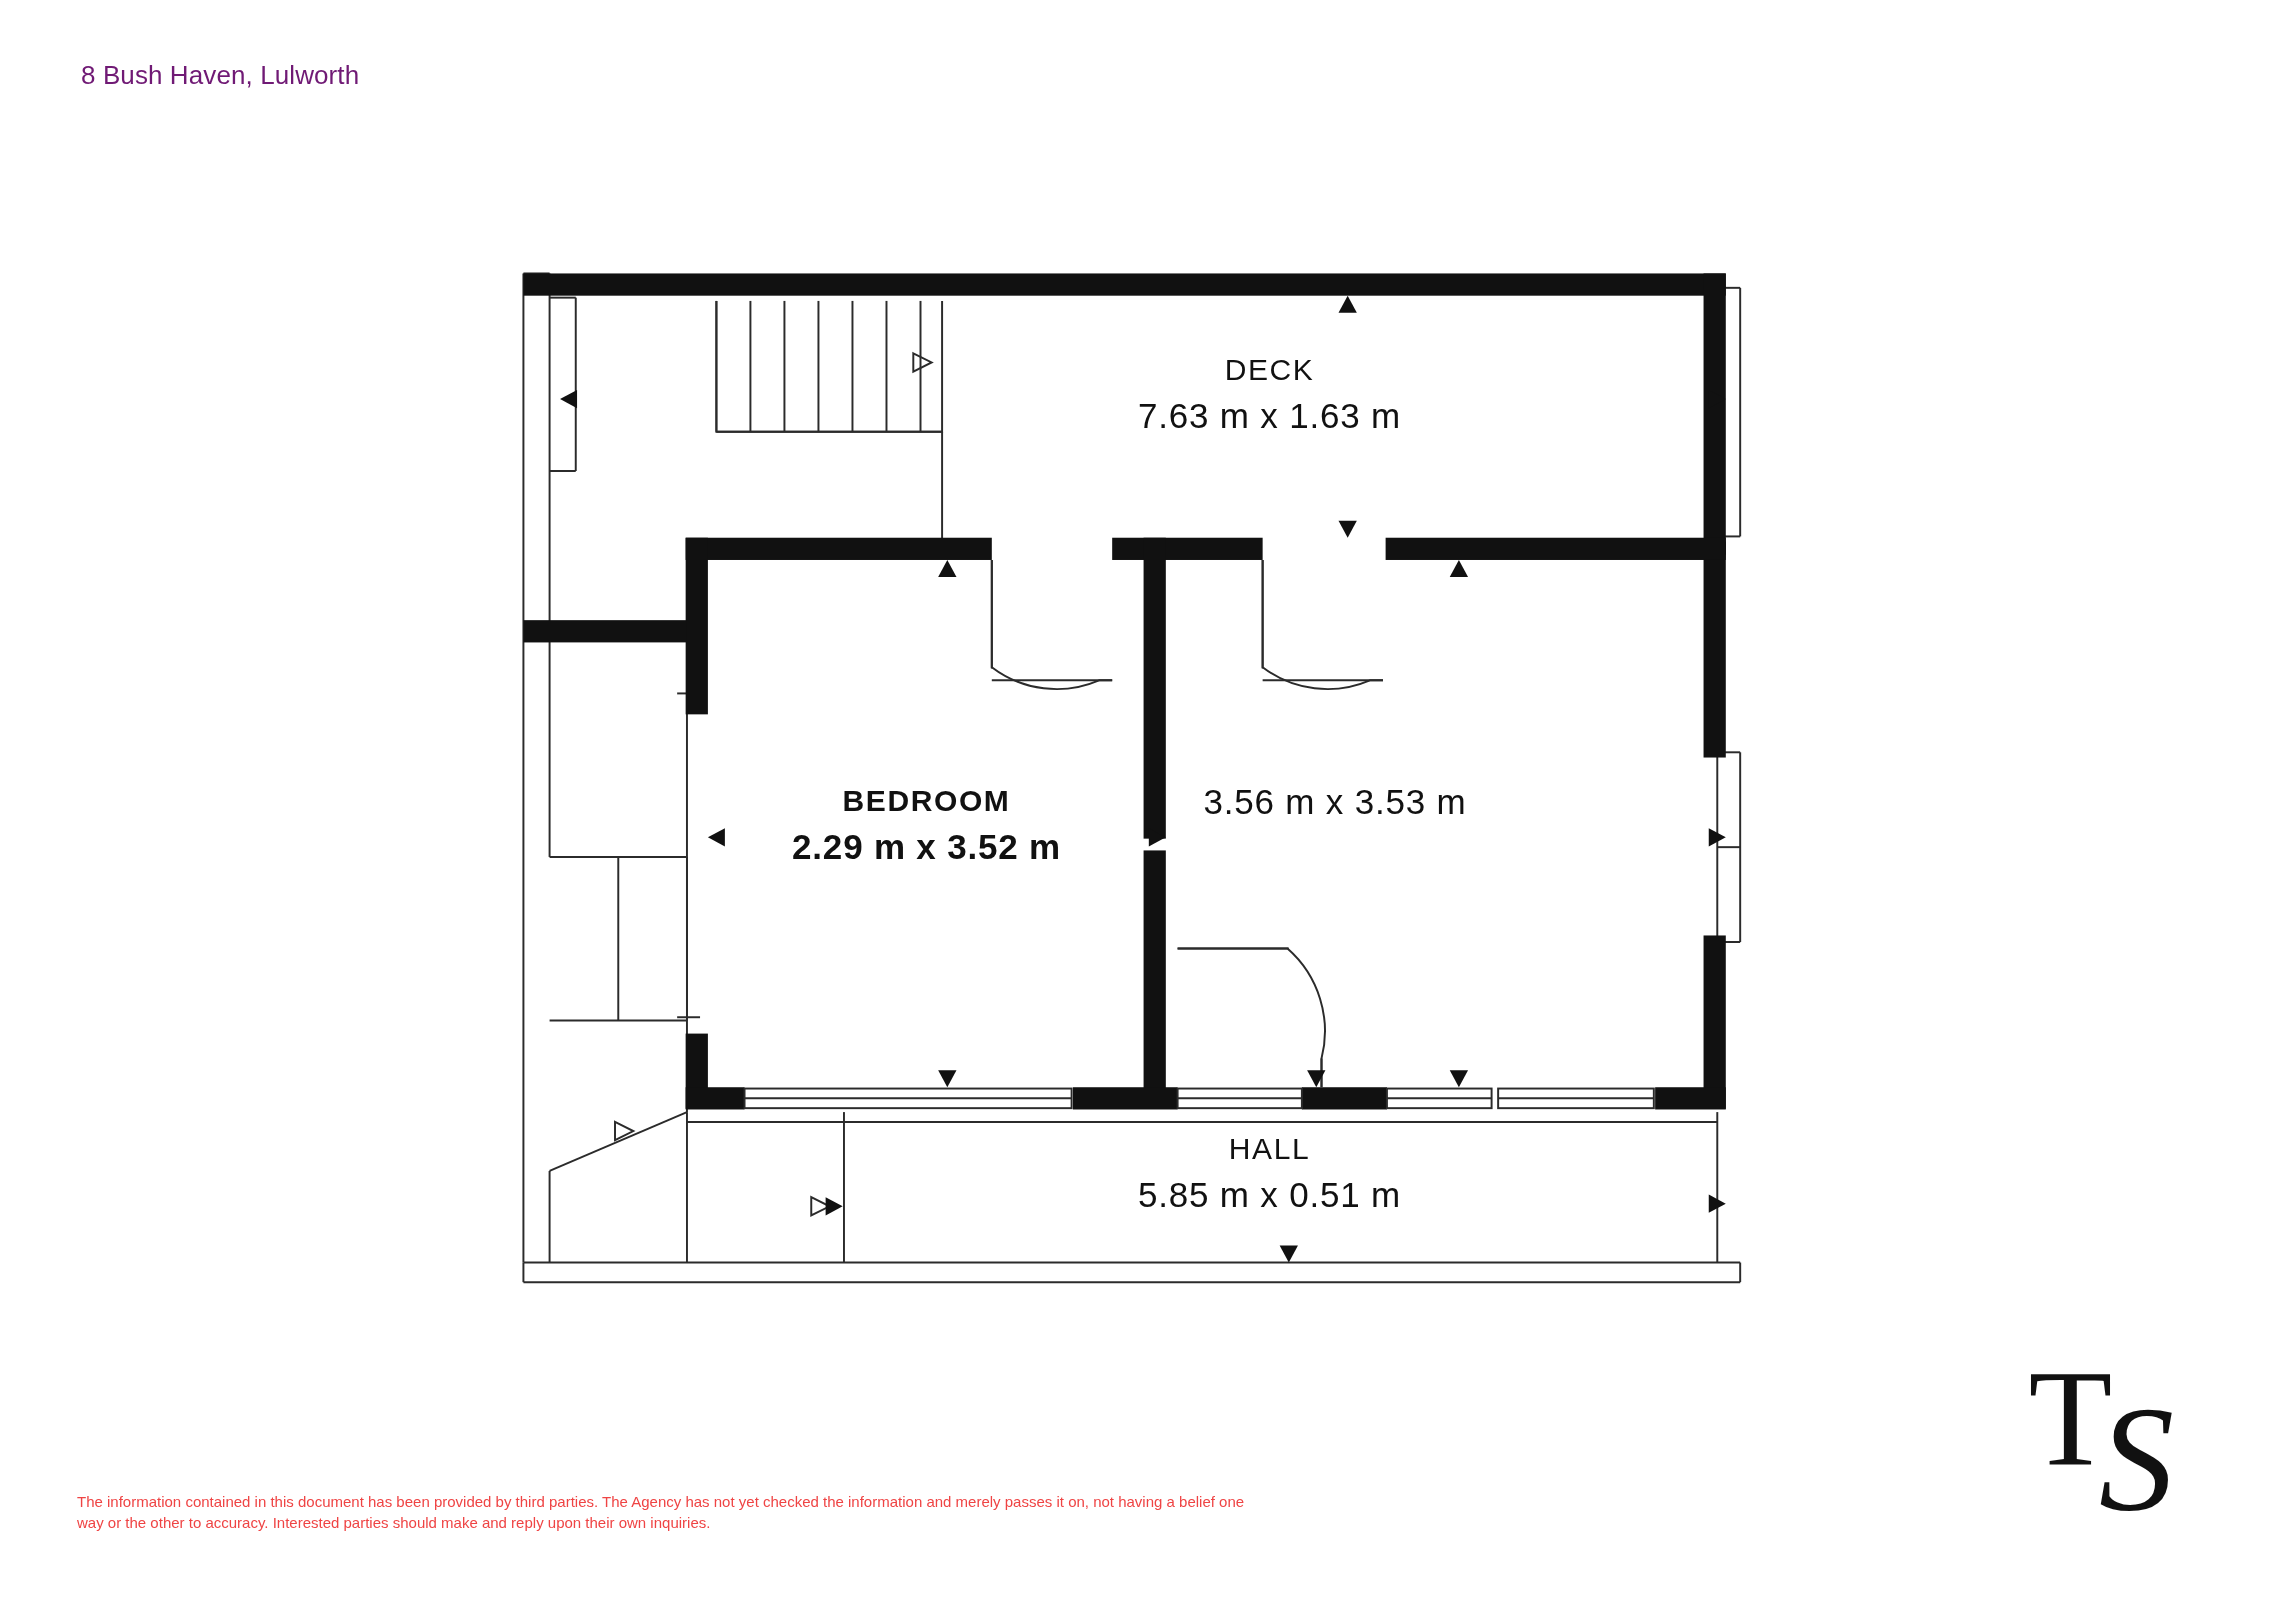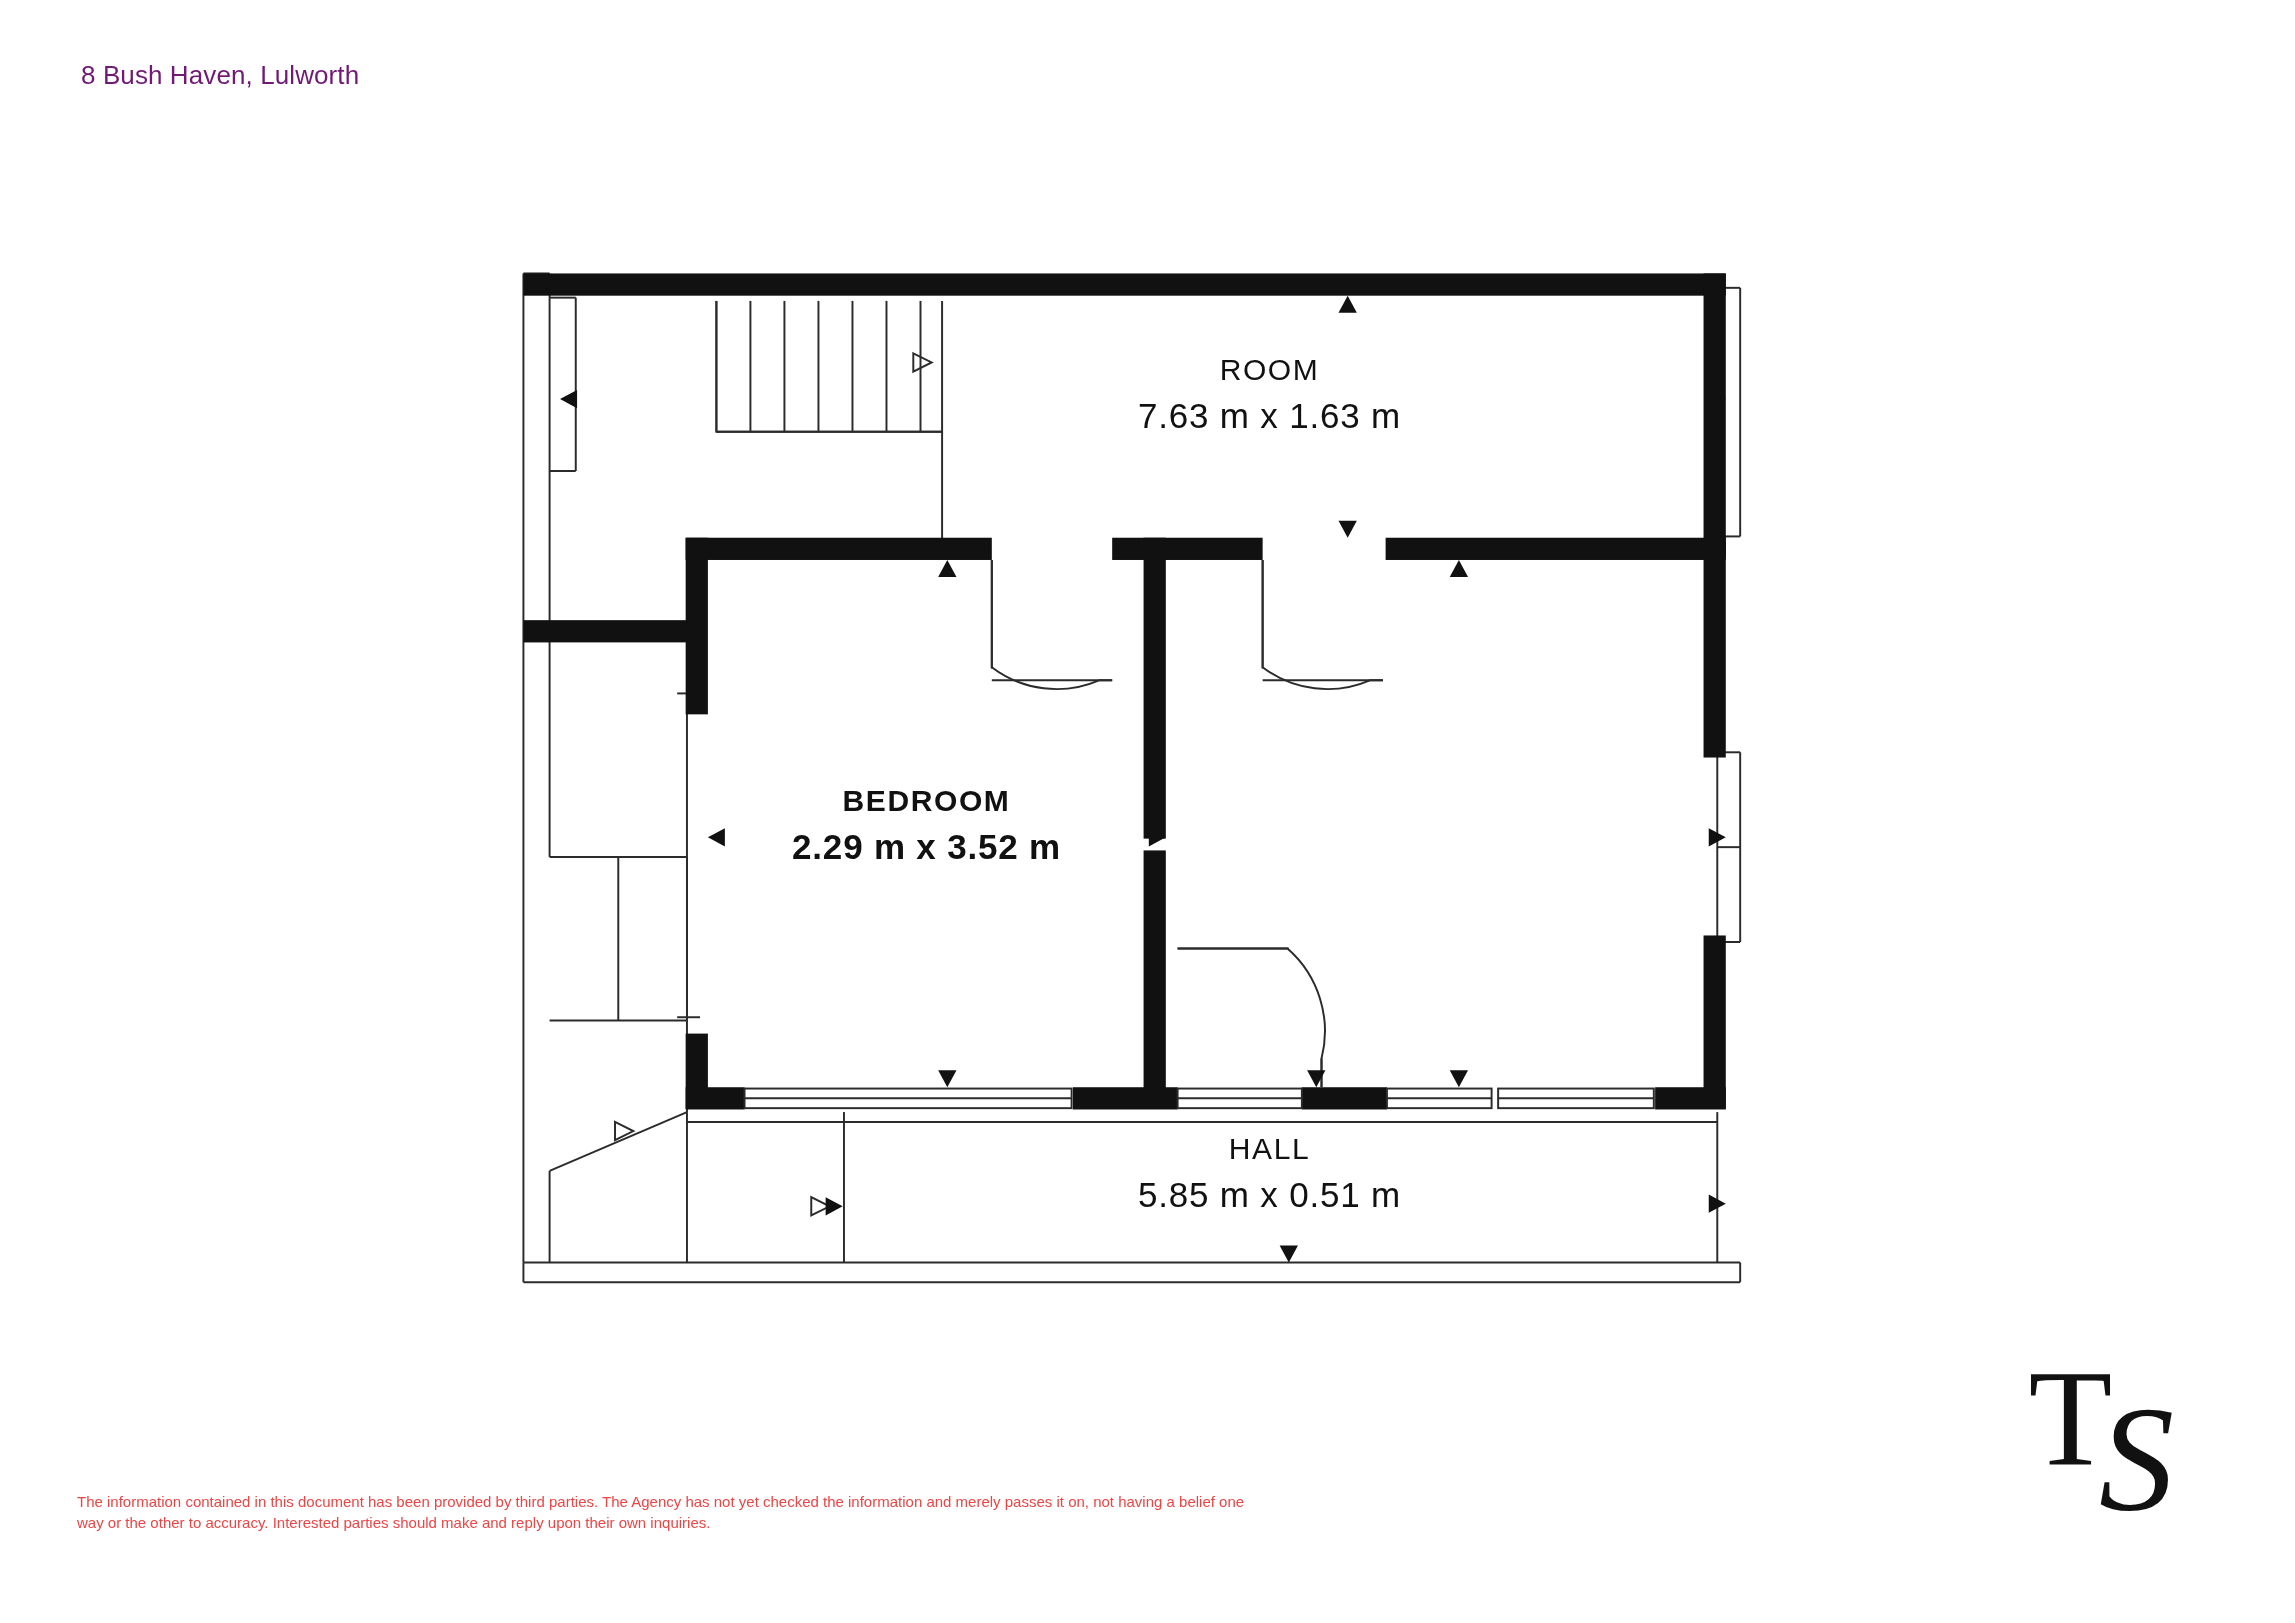--- a/index.html
+++ b/index.html
@@ -226,30 +226,31 @@
     <polygon points="1240,1830 1268,1844 1240,1858"></polygon>
     <polygon points="940,1715 968,1729 940,1743"></polygon>
   </g>
   <g fill="#111111">
     <polygon points="1288,1844 1262,1830 1262,1858"></polygon>
   </g>
 
 </svg>
 
 <div class="room-label" style="left:1073px; top:353px; width:393px;">
-  <div class="room-name">ROOM</div>
+  <div class="room-name">DECK</div>
   <div class="room-dims">7.63 m x 1.63 m</div>
 </div>
 
 <div class="room-label" style="left:730px; top:784px; width:393px;font-weight:bold;">
   <div class="room-name">BEDROOM</div>
   <div class="room-dims">2.29 m x 3.52 m</div>
 </div>
 
 <div class="room-label" style="left:1106px; top:773px; width:458px;">
+  <div class="room-dims">3.56 m x 3.53 m</div>
 </div>
 
 <div class="room-label" style="left:1073px; top:1132px; width:393px;">
   <div class="room-name">HALL</div>
   <div class="room-dims">5.85 m x 0.51 m</div>
 </div>
 
 <div id="disclaimer">The information contained in this document has been provided by third parties. The Agency has not yet checked the information and merely passes it on, not having a belief one way or the other to accuracy. Interested parties should make and reply upon their own inquiries.</div>
 
 <svg id="logo" viewBox="0 0 300 260" xmlns="http://www.w3.org/2000/svg">

